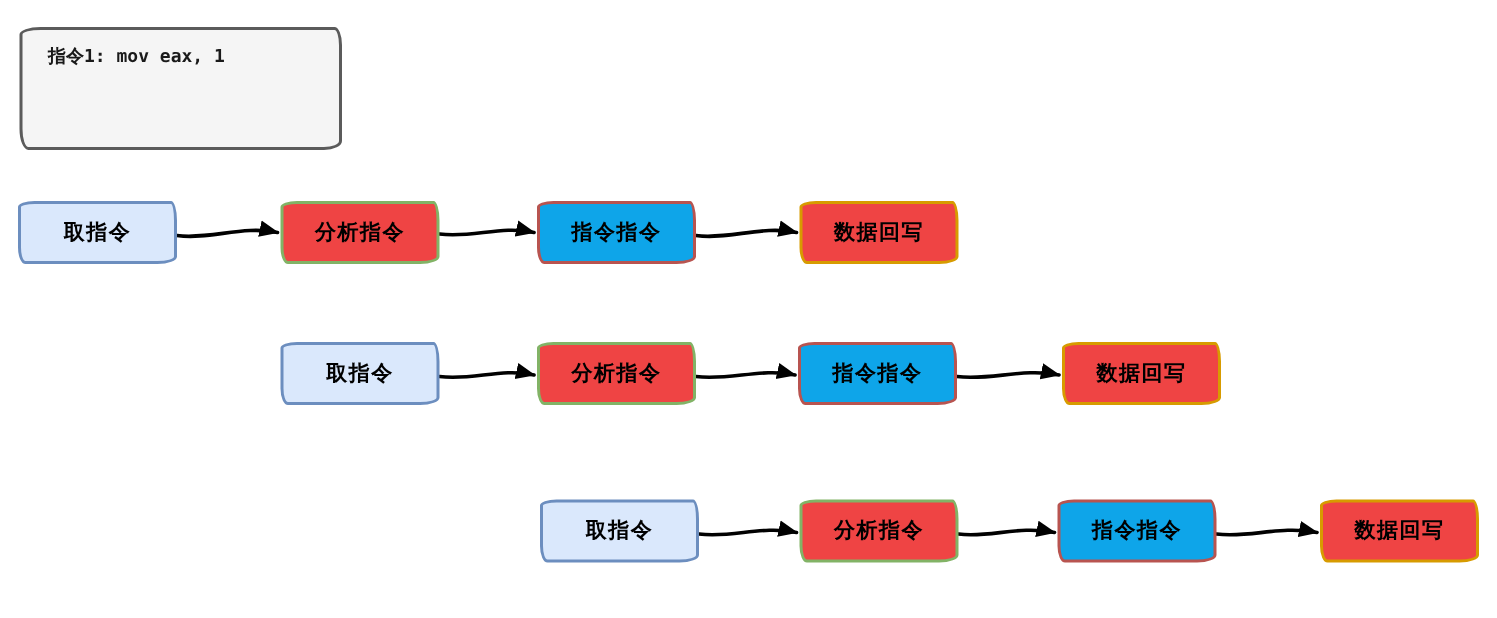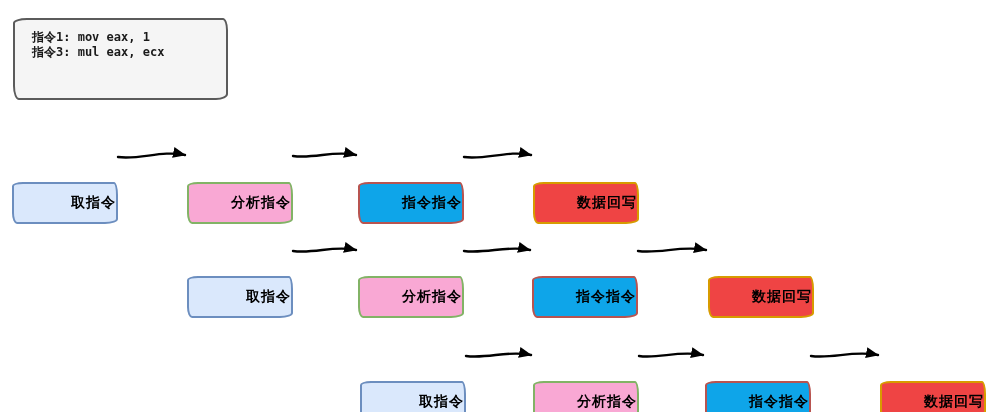--- a/index.html
+++ b/index.html
@@ -46,29 +46,28 @@
   .pbox {
     position: absolute;
     width: 106px;
     height: 42px;
     box-sizing: border-box;
     border-width: 2px;
     border-style: solid;
     border-radius: 11px 4px 13px 5px / 4px 13px 5px 11px;
     display: flex;
     align-items: center;
-    justify-content: flex-end;
+    justify-content: center;
     font-size: 14px;
     font-weight: bold;
     color: #000000;
     letter-spacing: 1px;
-    margin-top: 48px;
   }
   .c-blue   { background: #dae8fc; border-color: #6c8ebf; }
-  .c-green  { background: #f9a8d4; border-color: #82b366; }
+  .c-green  { background: #ef4444; border-color: #82b366; }
   .c-red    { background: #0ea5e9; border-color: #b85450; }
   .c-orange { background: #ef4444; border-color: #d79b00; }
 </style>
 </head>
 <body>
 
 <div class="canvas">
 
   <svg class="arrow-layer" viewBox="0 0 998 412" xmlns="http://www.w3.org/2000/svg">
     <defs>
@@ -85,21 +84,20 @@
     <path d="M464,251 C486,254 508,245 530,250" fill="none" stroke="#010101" stroke-width="2.4" stroke-linecap="round" marker-end="url(#arrowhead)"></path>
     <path d="M638,251 C660,254 682,245 706,250" fill="none" stroke="#010101" stroke-width="2.4" stroke-linecap="round" marker-end="url(#arrowhead)"></path>
 
     <path d="M466,356 C488,359 508,350 531,355" fill="none" stroke="#010101" stroke-width="2.4" stroke-linecap="round" marker-end="url(#arrowhead)"></path>
     <path d="M639,356 C659,359 679,350 703,355" fill="none" stroke="#010101" stroke-width="2.4" stroke-linecap="round" marker-end="url(#arrowhead)"></path>
     <path d="M811,356 C833,359 853,350 878,355" fill="none" stroke="#010101" stroke-width="2.4" stroke-linecap="round" marker-end="url(#arrowhead)"></path>
   </svg>
 
   <div class="code-box">
     <div>指令1: mov eax, 1</div>
-    <div>指令3: mul eax, ecx</div>
   </div>
 
   <div class="pbox c-blue" style="left:12px; top:134px;">
     <span>取指令</span>
   </div>
   <div class="pbox c-green" style="left:187px; top:134px;">
     <span>分析指令</span>
   </div>
   <div class="pbox c-red" style="left:358px; top:134px;">
     <span>指令指令</span>

